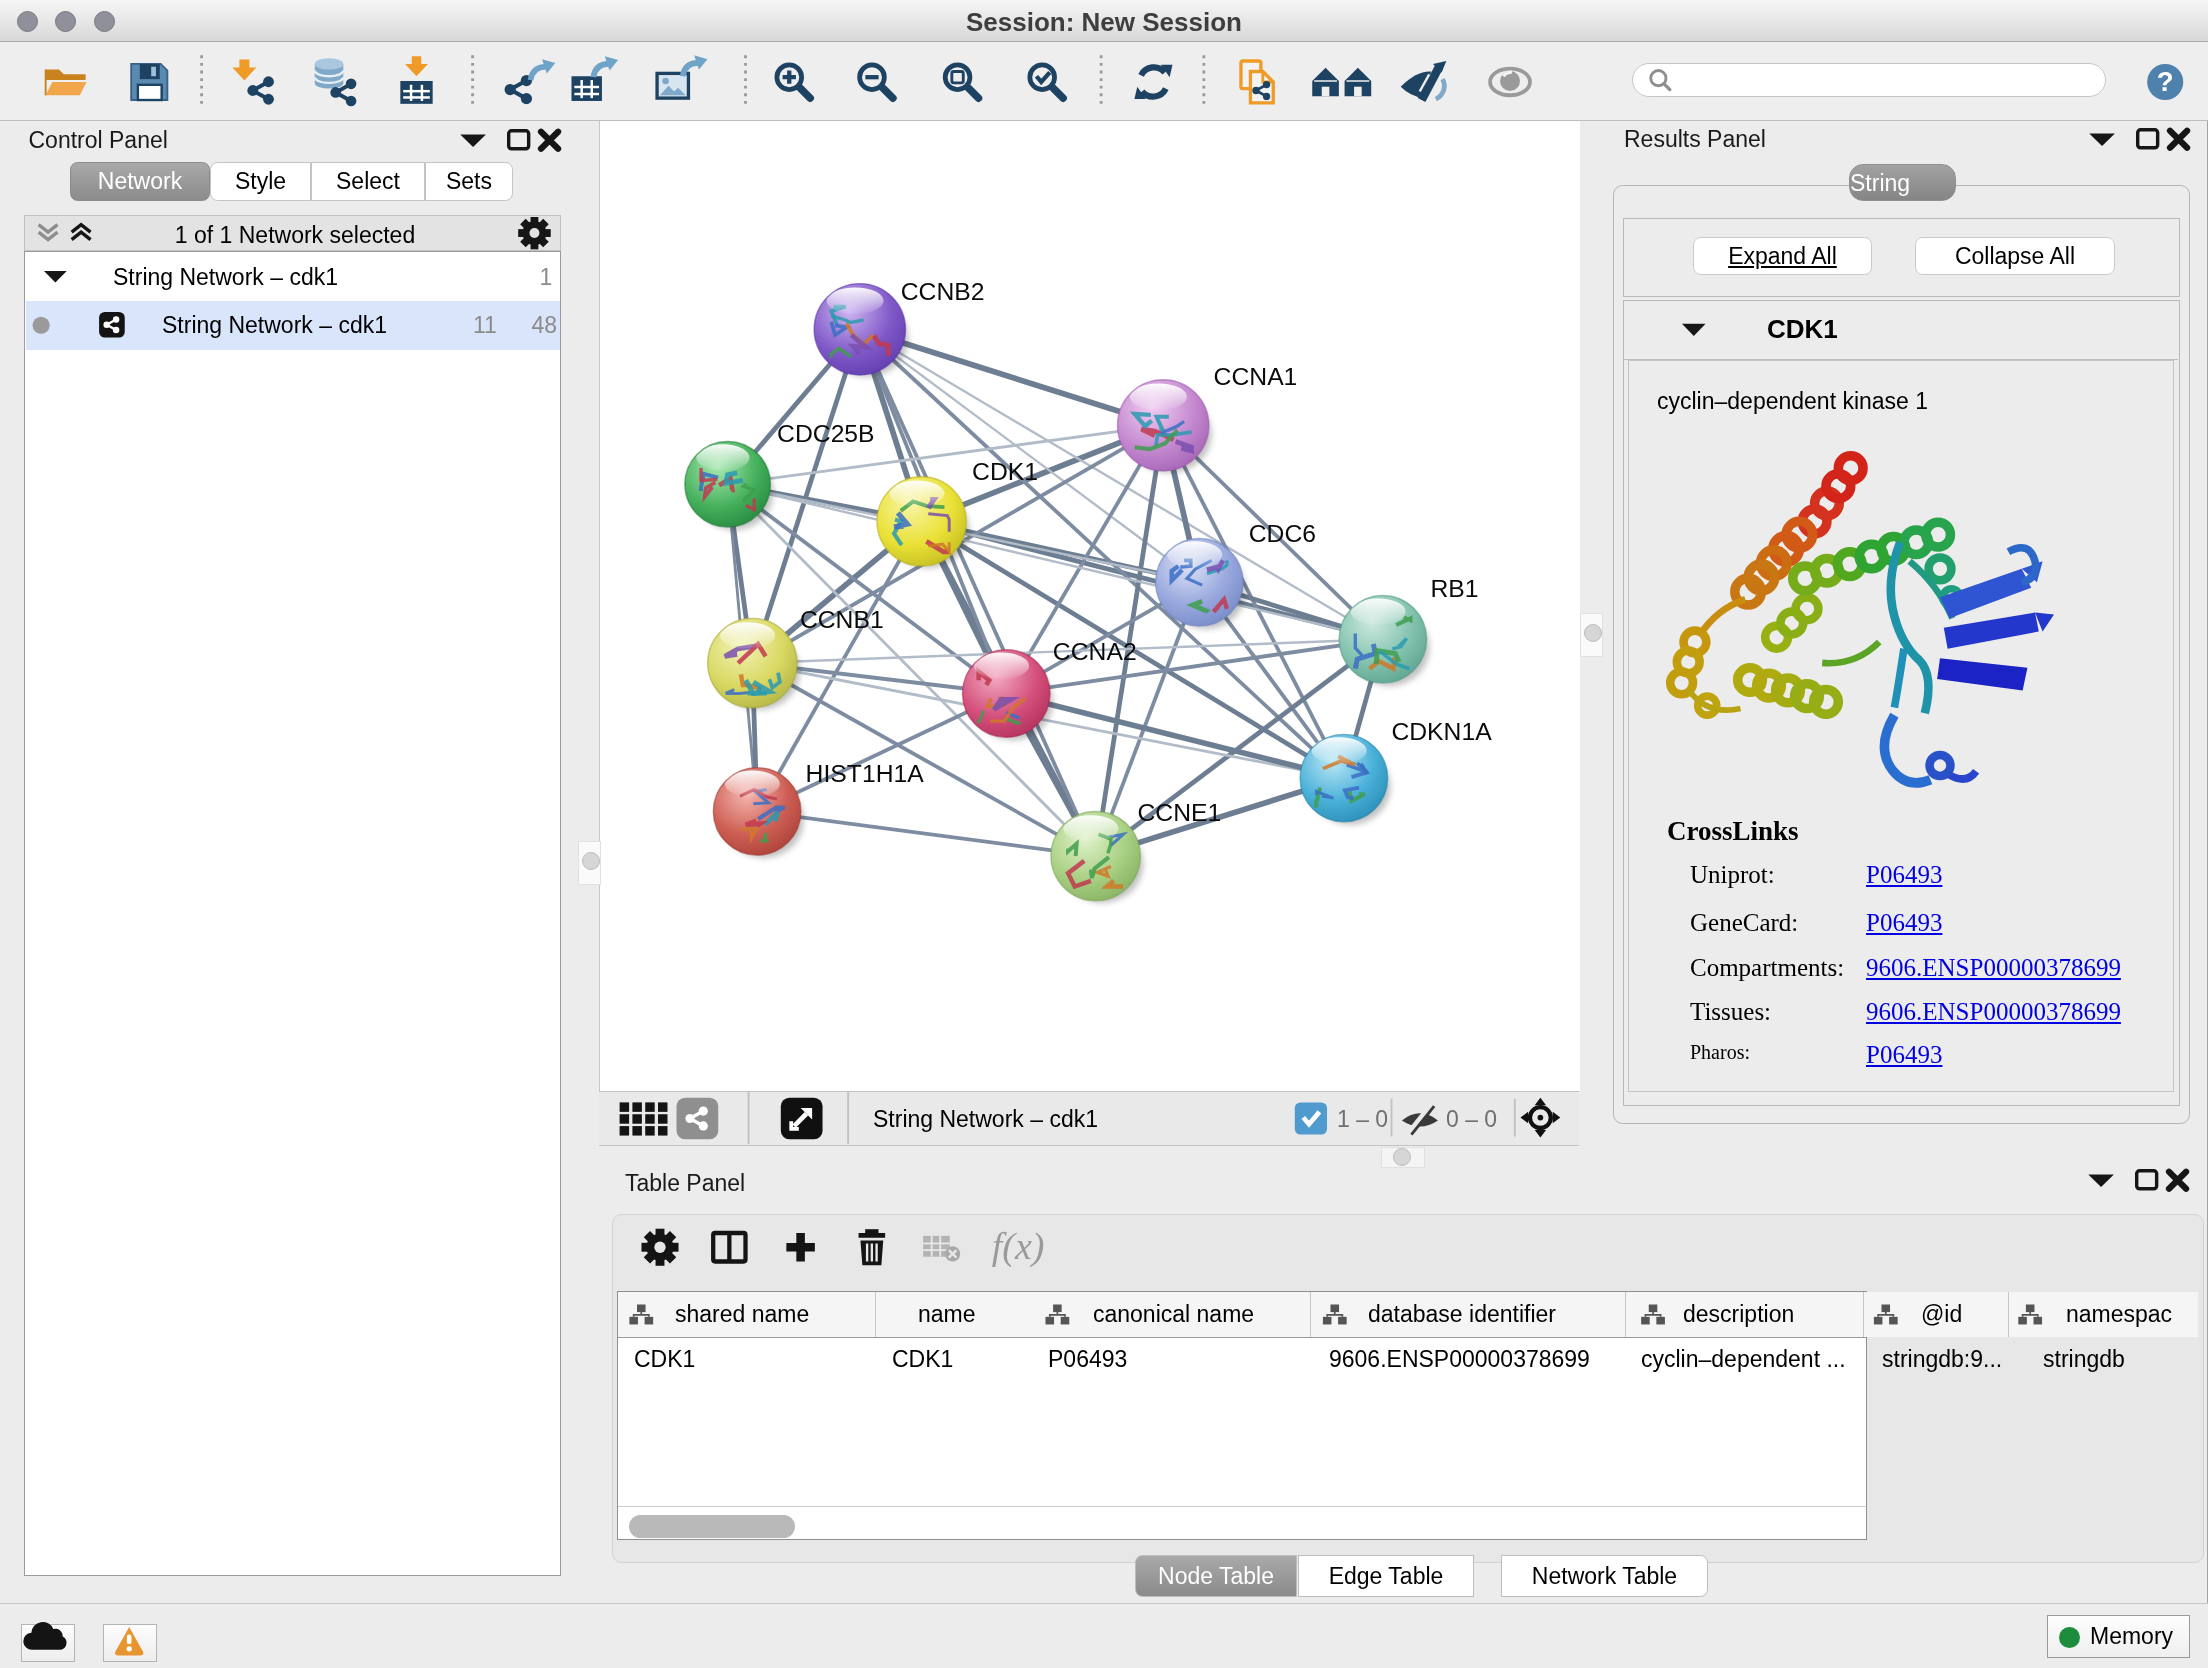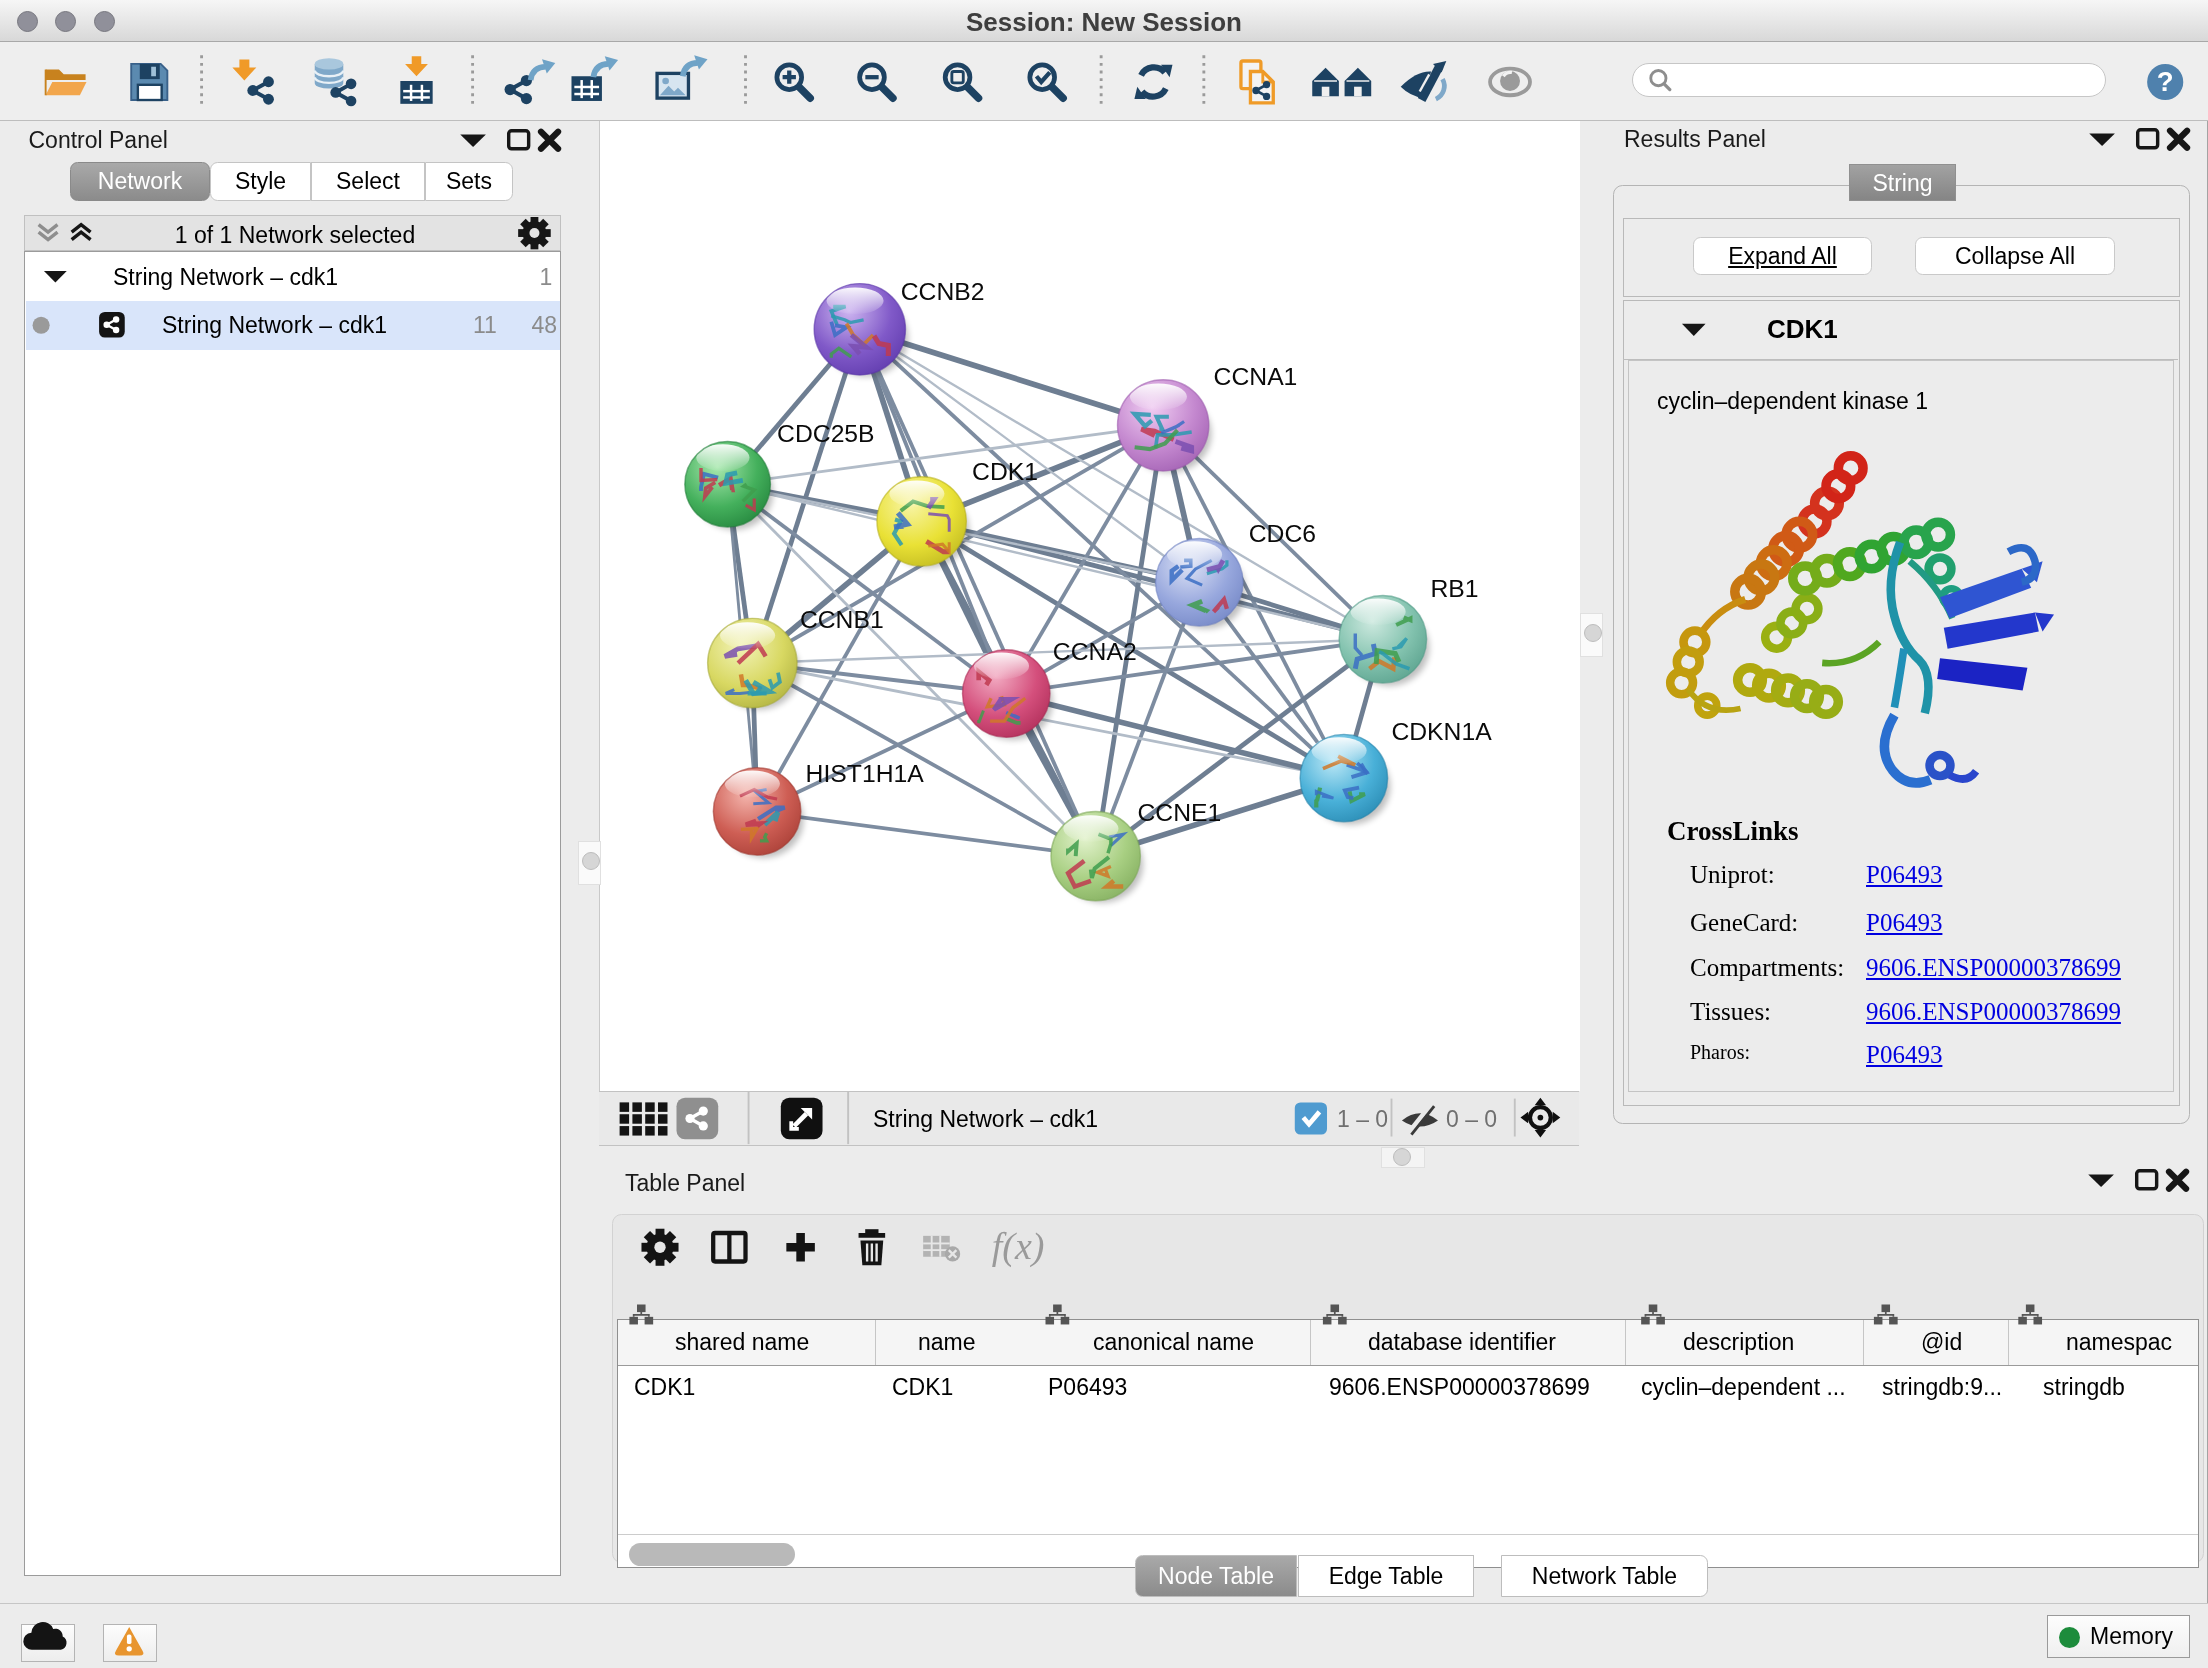--- a/index.html
+++ b/index.html
@@ -17,32 +17,32 @@
   .tab{position:absolute;top:162px;height:39px;box-sizing:border-box;background:#fff;border:1px solid #c4c4c4;font-size:23px;color:#000;text-align:center;line-height:37px;}
   .tabsel{background:linear-gradient(#a9a9a9,#8b8b8b);color:#fff;border:1px solid #8a8a8a;}
   #subhdr{left:24px;top:215px;width:537px;height:36px;background:#e3e3e3;border:1px solid #c0c0c0;box-sizing:border-box;}
   #treebox{left:24px;top:251px;width:537px;height:1325px;background:#fff;border:1px solid #9b9b9b;box-sizing:border-box;}
   .trow{position:absolute;left:1px;width:534px;height:49px;}
   
   #canvas{left:599px;top:121px;width:980px;height:970px;background:#fff;border-left:1px solid #c9c9c9;}
   #viewbar{left:599px;top:1091px;width:980px;height:55px;background:#e9e9e9;border-top:1px solid #c2c2c2;border-bottom:1px solid #c2c2c2;box-sizing:border-box;}
   
   #rp-title{left:1624px;top:126px;font-size:23px;color:#1a1a1a;}
-  #stringtab{left:1849px;top:164px;width:107px;height:37px;background:linear-gradient(#a2a2a2,#858585);border-radius:0;color:#fff;font-size:23px;text-align:center;line-height:37px;border:1px solid #909090;box-sizing:border-box;}
+  #stringtab{left:1849px;top:164px;width:107px;height:37px;background:linear-gradient(#a2a2a2,#858585);border-radius:14px;color:#fff;font-size:23px;line-height:37px;border:1px solid #909090;box-sizing:border-box;}
   #rp-outer{left:1613px;top:185px;width:575px;height:937px;border:1px solid #b4b4b4;border-radius:9.5px;background:#ececec;}
   #rp-btnbox{left:1623px;top:218px;width:555px;height:77px;border:1px solid #b9b9b9;background:#ececec;}
   .rbtn{position:absolute;top:237px;height:38px;background:#fff;border:1px solid #c9c9c9;border-radius:7.6px;font-size:23px;text-align:center;line-height:36px;color:#000;box-sizing:border-box;}
   #rp-cdk{left:1623px;top:300px;width:555px;height:804px;border:1px solid #b9b9b9;background:#ececec;}
   #rp-inner{left:1628px;top:360px;width:544px;height:730px;border:1px solid #c4c4c4;background:#ececec;}
   .serif{font-family:"Liberation Serif",serif;}
   .xlink{color:#0000e0;text-decoration:underline;}
   
   #tp-title{left:625px;top:1170px;font-size:23px;color:#1a1a1a;}
   #tablebox{left:612px;top:1214px;width:1592px;height:349px;background:#e7e7e7;border:1px solid #d2d2d2;border-radius:9.5px;box-sizing:border-box;}
-  #tbl{left:617px;top:1319px;width:1582px;height:249px;background:#fff;border:1.9px solid #8f8f8f;box-sizing:border-box;}
+  #tbl{left:617px;top:1291px;width:1250px;height:249px;background:#fff;border:1.9px solid #8f8f8f;box-sizing:border-box;}
   .th{position:absolute;top:0;height:45px;border-right:1px solid #c6c6c6;box-sizing:border-box;font-size:23px;color:#000;background:#f5f5f5;}
   .btab{position:absolute;top:1555px;height:42px;background:#fff;border:1px solid #bdbdbd;font-size:23px;text-align:center;line-height:40px;box-sizing:border-box;}
   #statusbar{left:0;top:1603px;width:2208px;height:66px;background:#ececec;border-top:1px solid #c6c6c6;}
   .sbtn{position:absolute;top:20px;width:54px;height:38px;background:linear-gradient(#fdfdfd,#ededed);border:1px solid #b4b4b4;box-sizing:border-box;}
 </style>
 </head>
 <body>
 <div class="abs" id="titlebar">
   <div class="tl" style="left:17px;"></div>
   <div class="tl" style="left:55px;"></div>

